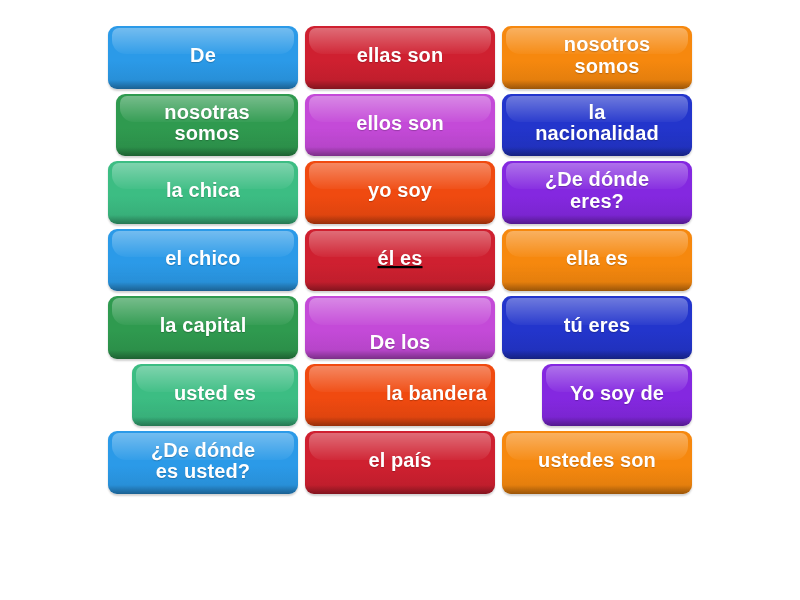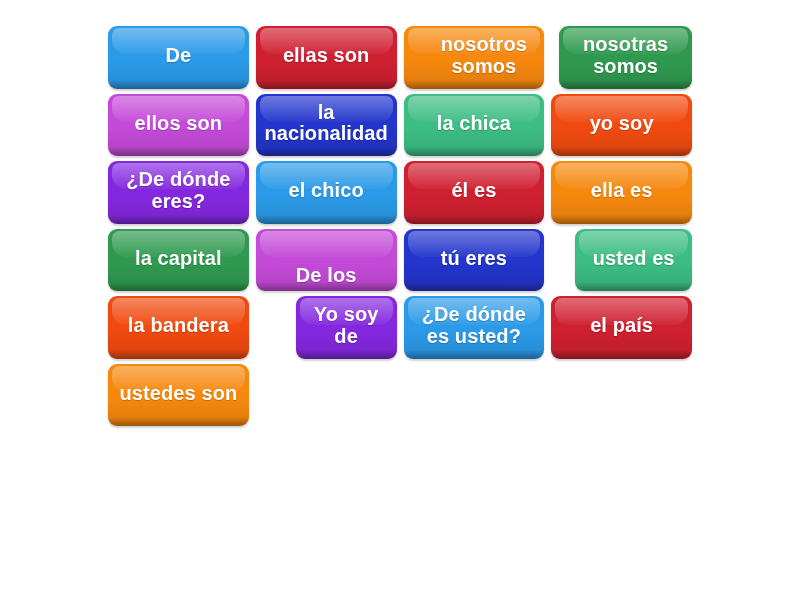--- a/index.html
+++ b/index.html
@@ -14,21 +14,21 @@
     font-family: "Liberation Sans", sans-serif;
   }
 
   #board {
     position: relative;
     width: 800px;
     height: 524px;
     box-sizing: border-box;
     padding: 26px 108px 30px 108px;
     display: grid;
-    grid-template-columns: repeat(4, 1fr);
+    grid-template-columns: repeat(3, 1fr);
     grid-template-rows: repeat(7, 1fr);
     column-gap: 7px;
     row-gap: 5px;
   }
 
   .tile {
     position: relative;
     border-radius: 9px;
     display: flex;
     align-items: center;
@@ -109,39 +109,39 @@
     <div class="tile" style="background: linear-gradient(rgb(240, 74, 16) 0%, rgb(240, 74, 16) 55%, rgba(0, 0, 0, 0.1) 100%), rgb(240, 74, 16);">
       <span class="tile-label" style="color: rgb(255, 255, 255);">yo soy</span>
     </div>
     <div class="tile" style="background: linear-gradient(rgb(132, 40, 224) 0%, rgb(132, 40, 224) 55%, rgba(0, 0, 0, 0.1) 100%), rgb(132, 40, 224);">
       <span class="tile-label" style="color: rgb(255, 255, 255);">¿De dónde
 eres?</span>
     </div>
     <div class="tile" style="background: linear-gradient(rgb(43, 154, 232) 0%, rgb(43, 154, 232) 55%, rgba(0, 0, 0, 0.1) 100%), rgb(43, 154, 232);">
       <span class="tile-label" style="color: rgb(255, 255, 255);">el chico</span>
     </div>
-    <div class="tile" style="background: linear-gradient(rgb(207, 32, 48) 0%, rgb(207, 32, 48) 55%, rgba(0, 0, 0, 0.1) 100%), rgb(207, 32, 48);">
+    <div class="tile" style="background: linear-gradient(rgb(207, 32, 48) 0%, rgb(207, 32, 48) 55%, rgba(0, 0, 0, 0.1) 100%), rgb(207, 32, 48); text-decoration: underline;">
       <span class="tile-label" style="color: rgb(255, 255, 255);">él es</span>
     </div>
     <div class="tile" style="background: linear-gradient(rgb(246, 136, 14) 0%, rgb(246, 136, 14) 55%, rgba(0, 0, 0, 0.1) 100%), rgb(246, 136, 14);">
       <span class="tile-label" style="color: rgb(255, 255, 255);">ella es</span>
     </div>
     <div class="tile" style="background: linear-gradient(rgb(47, 154, 79) 0%, rgb(47, 154, 79) 55%, rgba(0, 0, 0, 0.1) 100%), rgb(47, 154, 79);">
       <span class="tile-label" style="color: rgb(255, 255, 255);">la capital</span>
     </div>
     <div class="tile" style="background: linear-gradient(rgb(196, 74, 216) 0%, rgb(196, 74, 216) 55%, rgba(0, 0, 0, 0.1) 100%), rgb(196, 74, 216); align-items: flex-end;">
       <span class="tile-label" style="color: rgb(255, 255, 255);">De los</span>
     </div>
     <div class="tile" style="background: linear-gradient(rgb(35, 53, 204) 0%, rgb(35, 53, 204) 55%, rgba(0, 0, 0, 0.1) 100%), rgb(35, 53, 204);">
       <span class="tile-label" style="color: rgb(255, 255, 255);">tú eres</span>
     </div>
     <div class="tile" style="background: linear-gradient(rgb(60, 189, 131) 0%, rgb(60, 189, 131) 55%, rgba(0, 0, 0, 0.1) 100%), rgb(60, 189, 131); margin-left: 24px;">
       <span class="tile-label" style="color: rgb(255, 255, 255);">usted es</span>
     </div>
-    <div class="tile" style="background: linear-gradient(rgb(240, 74, 16) 0%, rgb(240, 74, 16) 55%, rgba(0, 0, 0, 0.1) 100%), rgb(240, 74, 16);">
+    <div class="tile" style="background: linear-gradient(rgb(240, 74, 16) 0%, rgb(240, 74, 16) 55%, rgba(0, 0, 0, 0.1) 100%), rgb(240, 74, 16); justify-content: flex-end;">
       <span class="tile-label" style="color: rgb(255, 255, 255);">la bandera</span>
     </div>
     <div class="tile" style="background: linear-gradient(rgb(132, 40, 224) 0%, rgb(132, 40, 224) 55%, rgba(0, 0, 0, 0.1) 100%), rgb(132, 40, 224); margin-left: 40px;">
       <span class="tile-label" style="color: rgb(255, 255, 255);">Yo soy de</span>
     </div>
     <div class="tile" style="background: linear-gradient(rgb(43, 154, 232) 0%, rgb(43, 154, 232) 55%, rgba(0, 0, 0, 0.1) 100%), rgb(43, 154, 232);">
       <span class="tile-label" style="color: rgb(255, 255, 255);">¿De dónde
 es usted?</span>
     </div>
     <div class="tile" style="background: linear-gradient(rgb(207, 32, 48) 0%, rgb(207, 32, 48) 55%, rgba(0, 0, 0, 0.1) 100%), rgb(207, 32, 48);">

